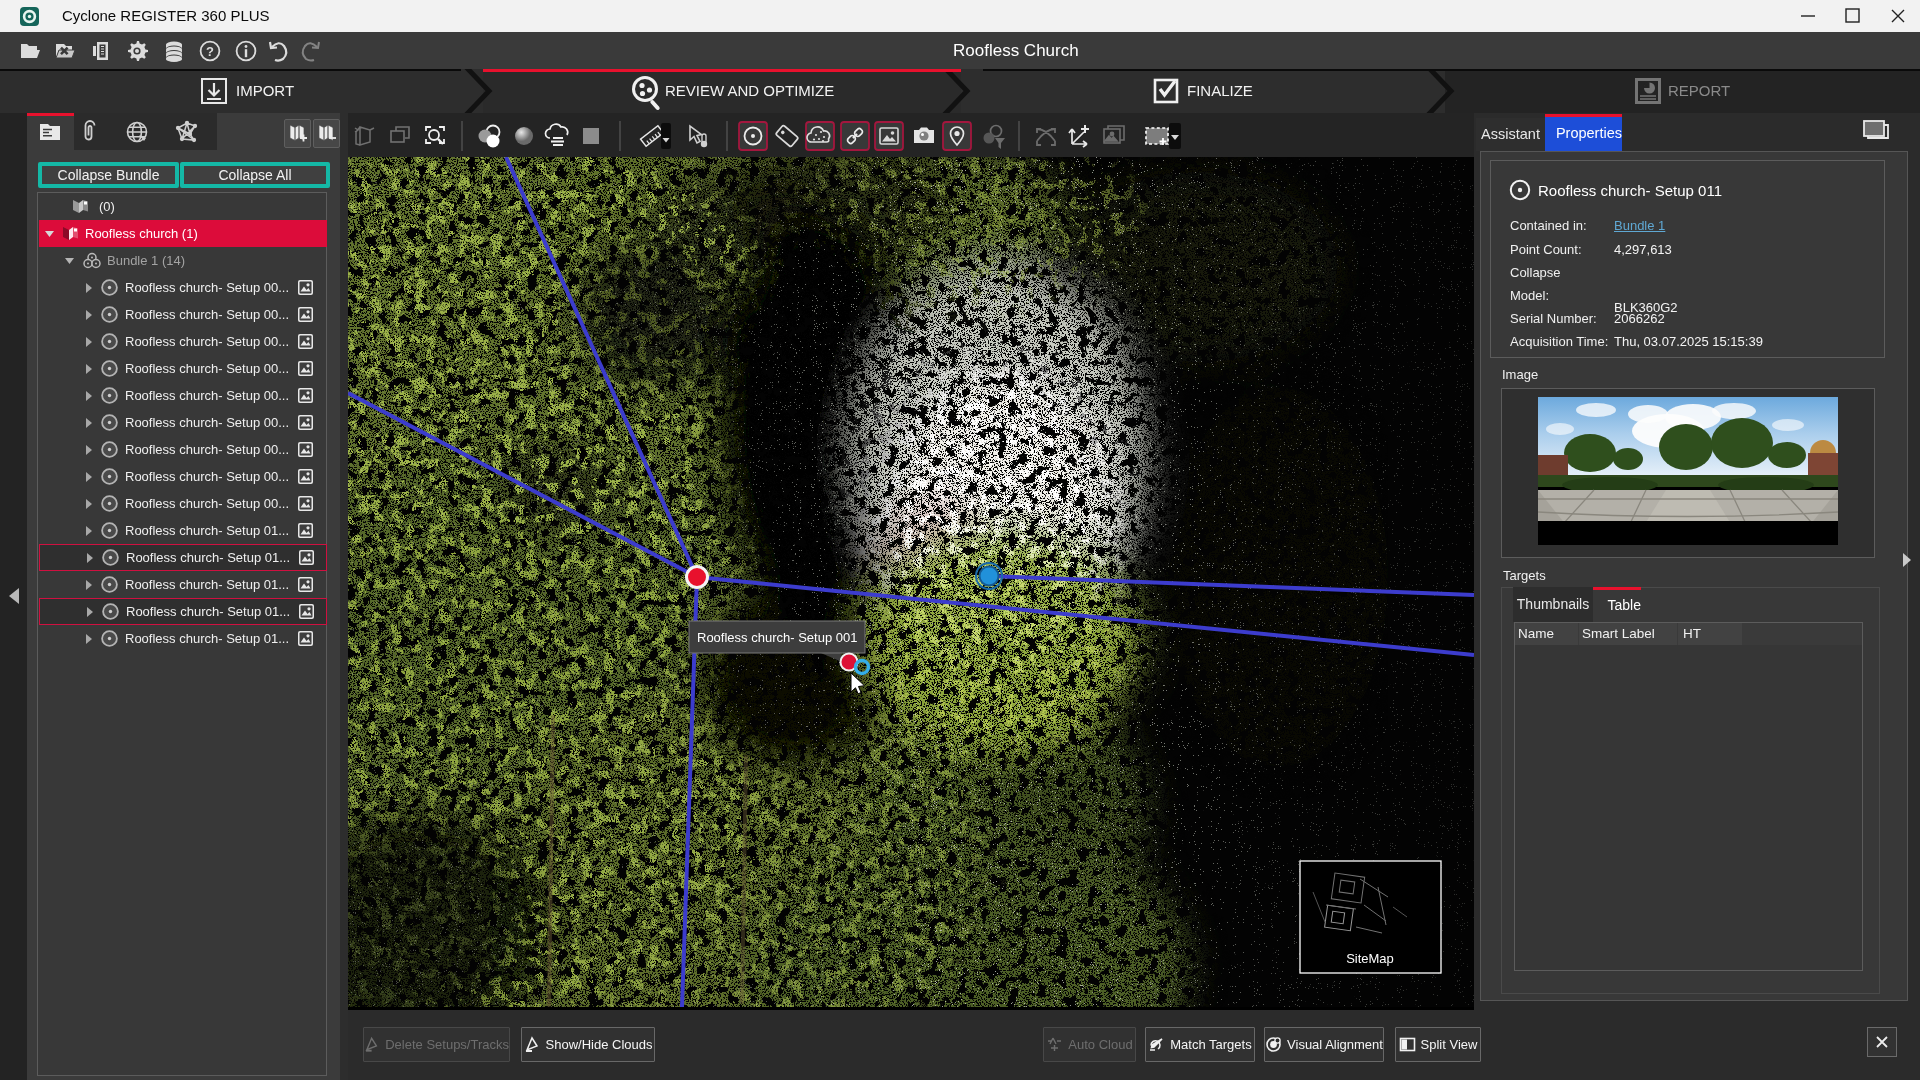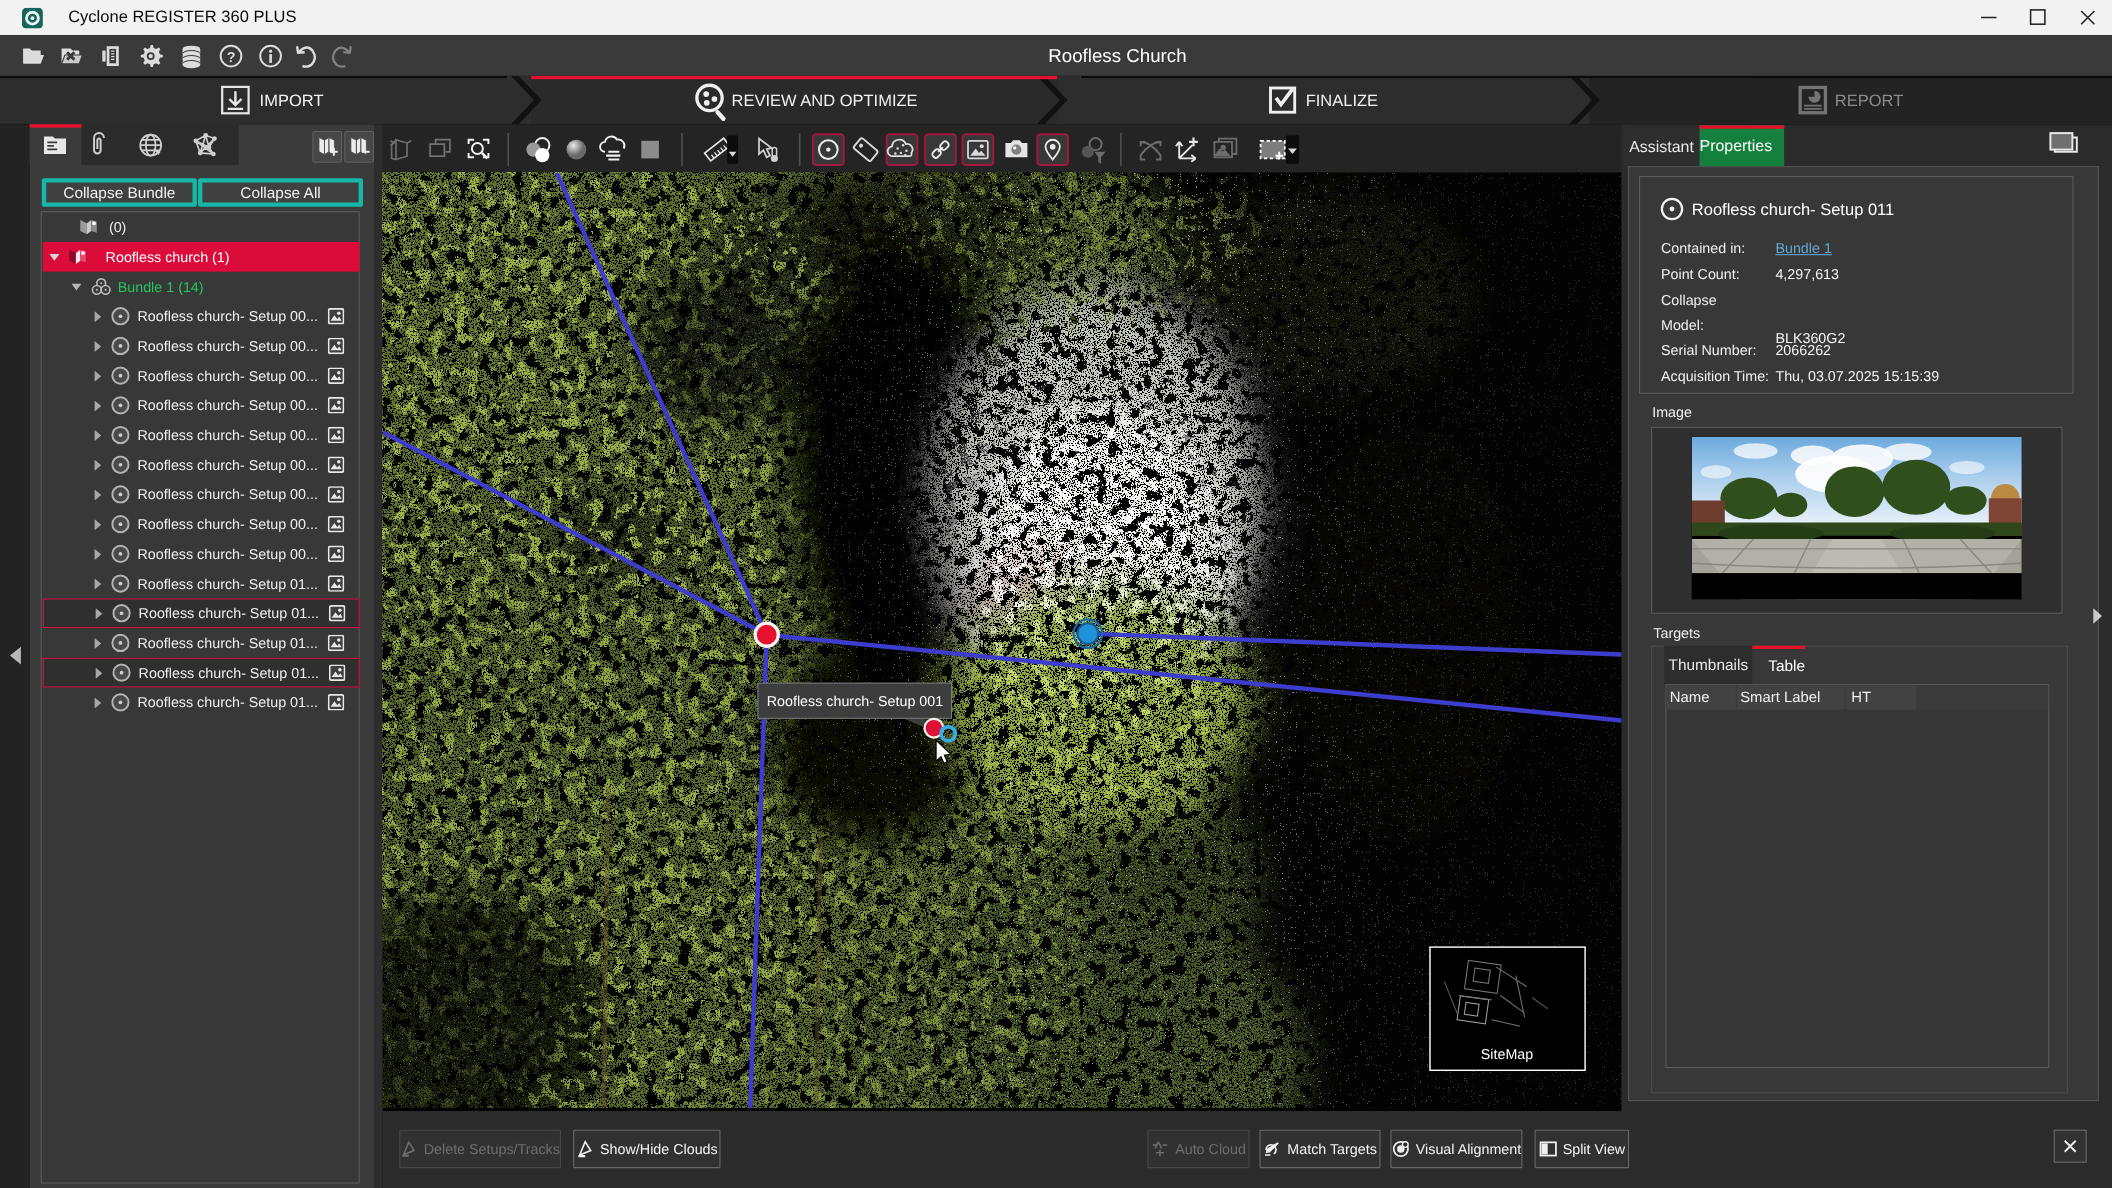--- a/index.html
+++ b/index.html
@@ -205,35 +205,35 @@
     <div class="trow" style="top:27px;background:#dc0c3a;color:#fff">
       <svg style="margin-left:6px" width="9" height="9" viewBox="0 0 9 9">
           <path d="M0 2 L9 2 L4.5 8 Z" fill="#d8d8d8"></path>
         </svg>
       <svg style="margin-left:8px" width="17" height="17" viewBox="0 0 17 17">
           <path d="M1 2 l6 3 v10 l-6 -3 z" fill="#8c0a28"></path>
           <path d="M7 5 l4 -3 v10 l-4 3 z" fill="#ffe8ee"></path>
           <path d="M11 2 l5 1.5 v10 l-5 -1.5 z" fill="#e24e6e"></path>
           <rect x="12" y="3.5" width="3" height="3" fill="#fff"></rect>
         </svg>
-      <span style="margin-left:17px">Roofless church (1)</span>
+      <span style="margin-left:6px">Roofless church (1)</span>
     </div>
     <div class="trow" style="top:54px">
       <svg style="margin-left:26px" width="9" height="9" viewBox="0 0 9 9">
           <path d="M0 2 L9 2 L4.5 8 Z" fill="#b5b5b5"></path>
         </svg>
       <svg style="margin-left:9px" width="18" height="18" viewBox="0 0 18 18" fill="none" stroke="#b9b9b9" stroke-width="1.5">
           <circle cx="9" cy="5.5" r="4"></circle>
           <circle cx="5" cy="11.5" r="4" fill="#383838"></circle>
           <circle cx="13" cy="11.5" r="4" fill="#383838"></circle>
           <circle cx="9" cy="5.5" r="1" fill="#b9b9b9" stroke="none"></circle>
           <circle cx="5" cy="11.5" r="1" fill="#b9b9b9" stroke="none"></circle>
           <circle cx="13" cy="11.5" r="1" fill="#b9b9b9" stroke="none"></circle>
         </svg>
-      <span style="margin-left:6px;color:#22c55e">Bundle 1 (14)</span>
+      <span style="margin-left:6px;color:#a3a3a3">Bundle 1 (14)</span>
     </div>
     <div class="trow" style="top:81px">
       <svg style="margin-left:46px" width="8" height="10" viewBox="0 0 8 10">
           <path d="M1 0 L7 5 L1 10 Z" fill="#a8a8a8"></path>
         </svg>
       <svg style="margin-left:8px" width="17" height="17" viewBox="0 0 17 17">
           <circle cx="8.5" cy="8.5" r="7.4" fill="#4a4a4a" stroke="#b4b4b4" stroke-width="1.8"></circle>
           <circle cx="8.5" cy="8.5" r="1.7" fill="#cfcfcf"></circle>
         </svg>
       <span style="margin-left:7px">Roofless church- Setup 00...</span>
@@ -703,21 +703,21 @@
   <circle cx="501" cy="505" r="8.5" fill="#dd1136" stroke="#f0f0f0" stroke-width="2"></circle>
   <circle cx="514" cy="510" r="6.5" fill="none" stroke="#35aee8" stroke-width="3.4"></circle>
   <path d="M503 516 l0 19 4.5-4.2 2.6 6 3-1.3 -2.6-6 6-0.8 z" fill="#fff" stroke="#000" stroke-width="1"></path>
 </g>
 </svg>
 </div>
 
 <div class="abs" id="rightpanel">
   <div class="abs" style="left:6px;top:38px;width:428px;height:850px;background:#383838;border:1px solid #565656"></div>
   <div class="abs" style="left:2px;top:5px;width:69px;height:33px;background:#2e2e2e;color:#e8e8e8;font-size:14.5px;text-align:center;line-height:33px">Assistant</div>
-  <div class="abs" style="left:71px;top:1px;width:77px;height:37px;background:#15803d;border-top:3px solid #e8112d;color:#fff;font-size:14.5px;text-align:left;line-height:33px">Properties</div>
+  <div class="abs" style="left:71px;top:1px;width:77px;height:37px;background:#1d4ed8;border-top:3px solid #e8112d;color:#fff;font-size:14.5px;text-align:right;line-height:33px">Properties</div>
   <svg class="abs" style="left:380px;top:4px" width="44" height="29" viewBox="0 0 44 29">
       <g fill="none" stroke="#e8e8e8" stroke-width="1.8">
         <rect x="10" y="4" width="20" height="15" fill="#6f6f6f"></rect>
         <path d="M30 8 h4 v13 h-20 v-2"></path>
       </g>
     </svg>
 
   <div class="wbx" style="left:16px;top:47px;width:395px;height:198px"></div>
   <svg class="abs" style="left:35px;top:66px" width="22" height="22" viewBox="0 0 22 22">
       <circle cx="11" cy="11" r="9.2" fill="none" stroke="#f2f2f2" stroke-width="2"></circle>

